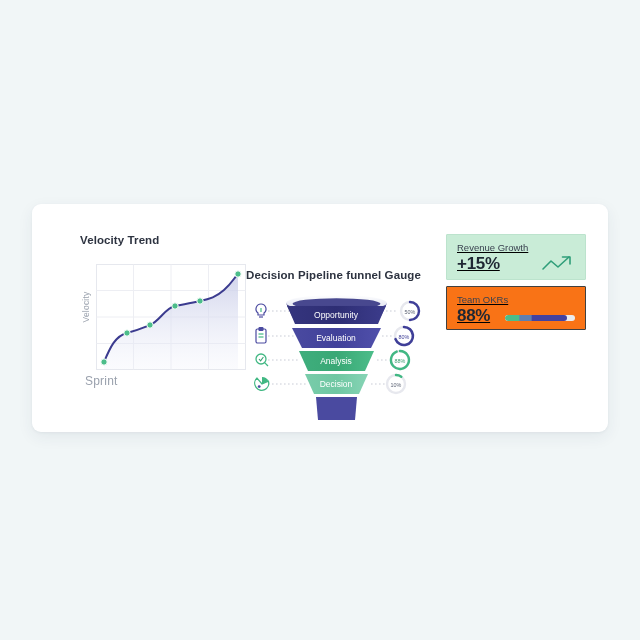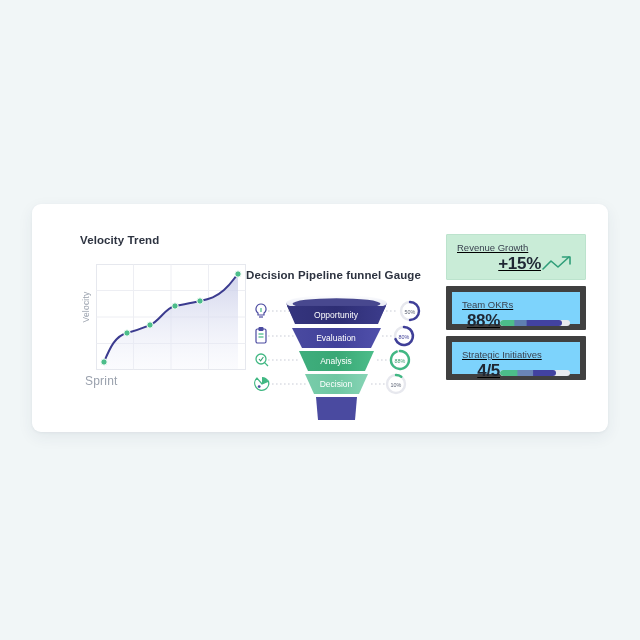--- a/index.html
+++ b/index.html
@@ -100,38 +100,38 @@
     padding: 7px 10px 8px 10px;
     margin-bottom: 6px;
     text-decoration: underline;
   }
   .metric-card.highlight {
     background: #c9ecd7;
     border: 1px solid #bce3cd;
     height: 46px;
   }
   .metric-card.plain {
-    background: #7dd3fc;
-    border: 6px solid #404040;
+    background: #f97316;
+    border: 1px solid #404040;
     height: 44px;
   }
   .metric-label {
     font-size: 9.5px;
     color: #3a4250;
     margin-bottom: 1px;
     white-space: nowrap;
   }
   .metric-value {
     font-size: 17px;
     font-weight: 700;
     color: #1f2733;
     line-height: 20px;
     letter-spacing: -0.3px;
   }
-  .metric-row { display: flex; align-items: flex-end; justify-content: flex-end; }
+  .metric-row { display: flex; align-items: flex-end; justify-content: space-between; }
   .trend-icon { margin-bottom: 1px; }
   .progress-track {
     width: 70px;
     height: 6px;
     border-radius: 3px;
     background: #e9ebef;
     overflow: hidden;
     margin-bottom: 5px;
     position: relative;
   }
@@ -312,25 +312,16 @@
       <div class="metric-card plain">
         <div class="metric-label">Team OKRs</div>
         <div class="metric-row">
           <div class="metric-value">88%</div>
           <div class="progress-track">
             <div class="progress-fill" style="width:88%;background:linear-gradient(90deg,#4cbd8a 0%,#4cbd8a 22%,#5f7fb0 24%,#5f7fb0 42%,#4242a0 44%,#4242a0 100%);"></div>
           </div>
         </div>
       </div>
 
-      <div class="metric-card plain">
-        <div class="metric-label">Strategic Initiatives</div>
-        <div class="metric-row">
-          <div class="metric-value">4/5</div>
-          <div class="progress-track">
-            <div class="progress-fill" style="width:80%;background:linear-gradient(90deg,#4cbd8a 0%,#4cbd8a 30%,#6a85b6 32%,#6a85b6 58%,#4242a0 60%,#4242a0 100%);"></div>
-          </div>
-        </div>
-      </div>
     </div>
 
   </div>
 </div>
 
 </body></html>

